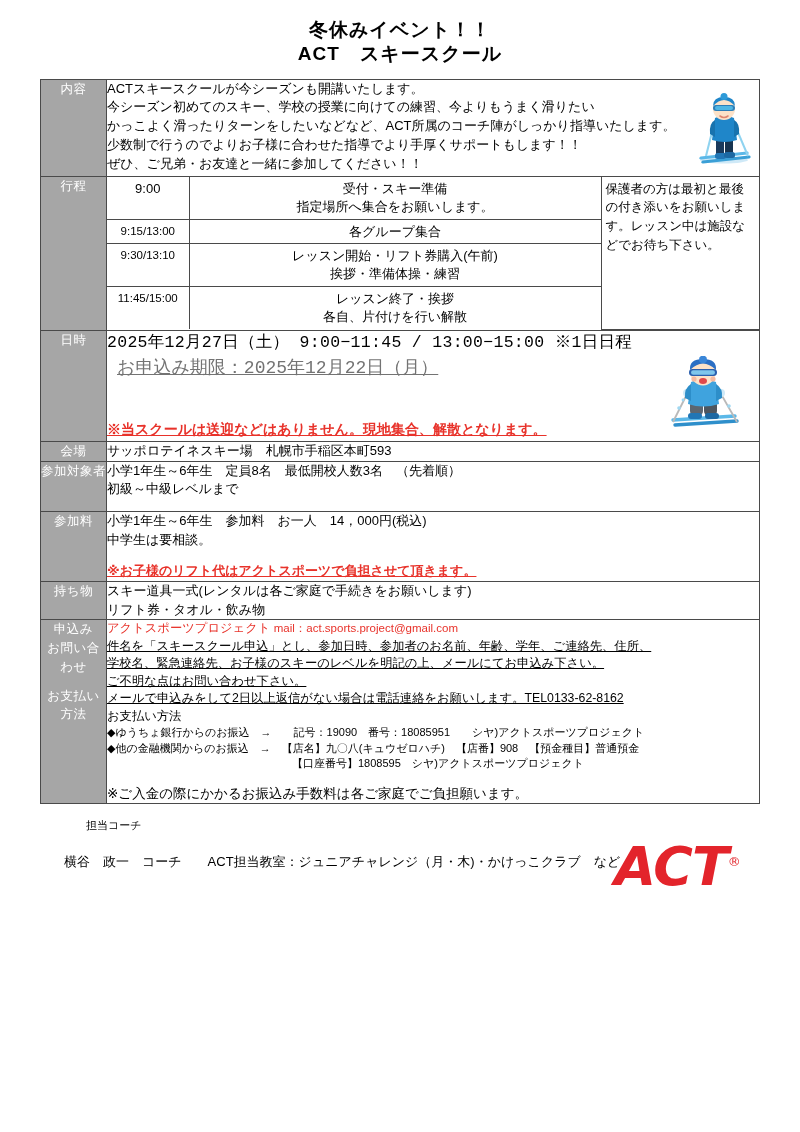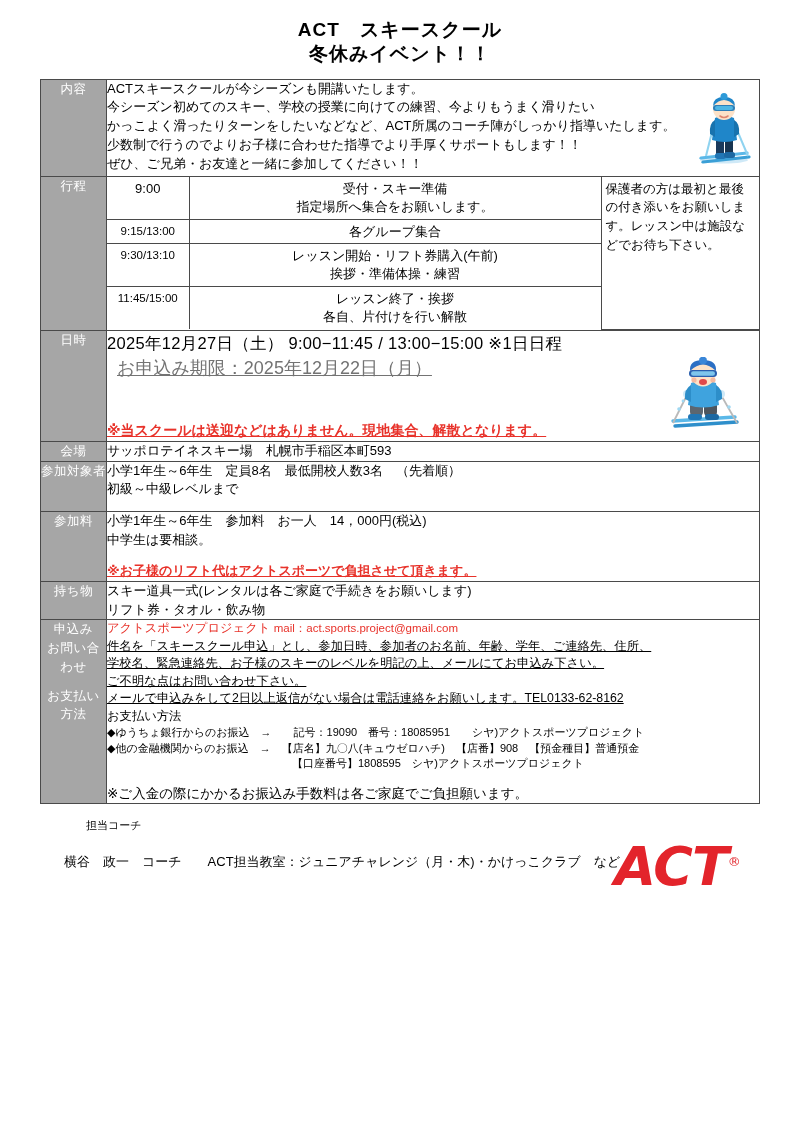--- a/index.html
+++ b/index.html
@@ -96,21 +96,21 @@
   }
   .sched-note {
     width: 158px;
     vertical-align: middle;
     font-size: 12.5px;
     line-height: 1.5;
     padding: 4px 6px;
   }
 
   
-  .datetime-cell { min-height: 150px; padding: 14px 10px 10px 12px; position: relative; }
+  .datetime-cell { min-height: 150px; padding: 14px 10px 10px 12px; position: relative; font-family: Liberation Mono, monospace; }
   .dt-main {
     font-size: 16.5px;
     letter-spacing: 0.3px;
     white-space: nowrap;
     line-height: 1.5;
   }
   .dt-deadline {
     font-size: 18px;
     color: #737373;
     text-decoration: underline;
@@ -190,22 +190,22 @@
   }
 
   
   .skier-a { position: absolute; right: 2px; top: 10px; }
   .skier-b { position: absolute; right: 10px; bottom: 4px; }
 </style>
 </head>
 <body>
 
 <div class="title-block">
+  <div class="title-line">冬休みイベント！！</div>
   <div class="title-line">ACT　スキースクール</div>
-  <div class="title-line">冬休みイベント！！</div>
 </div>
 
 <table class="flyer-table">
 
   <tbody>
       <tr>
     <td class="lbl">内容</td>
     <td class="cell">
       <div class="content-row-inner">
         <div class="content-lines">

